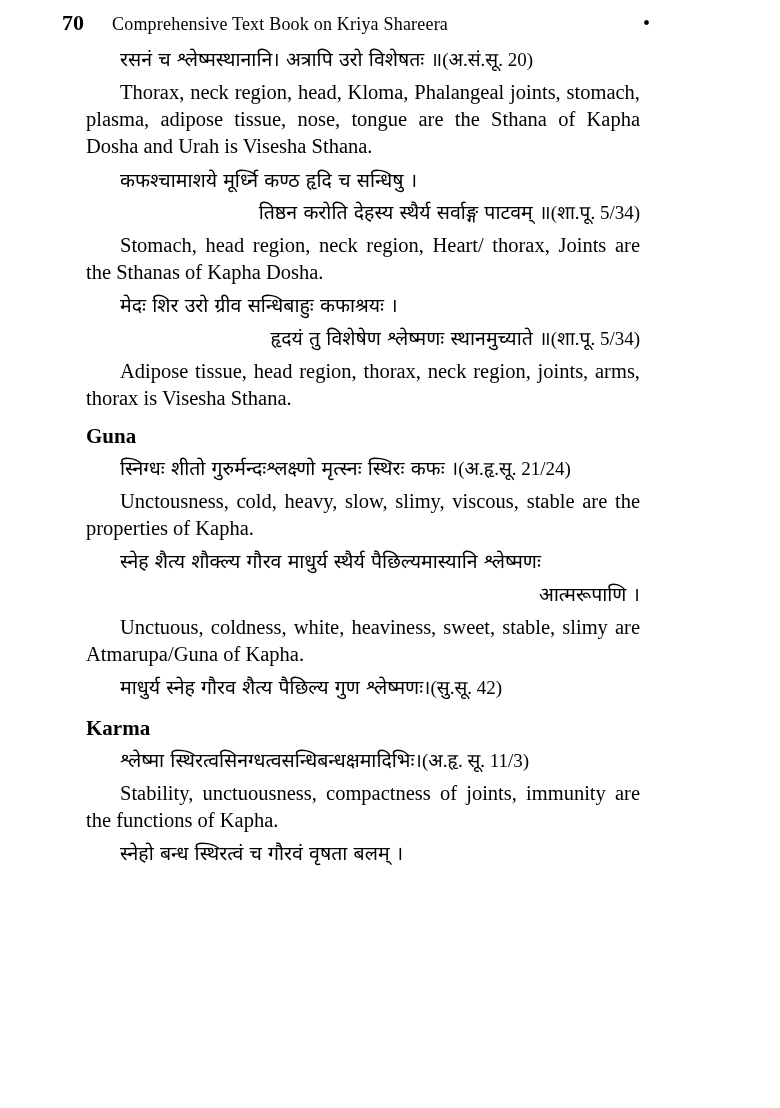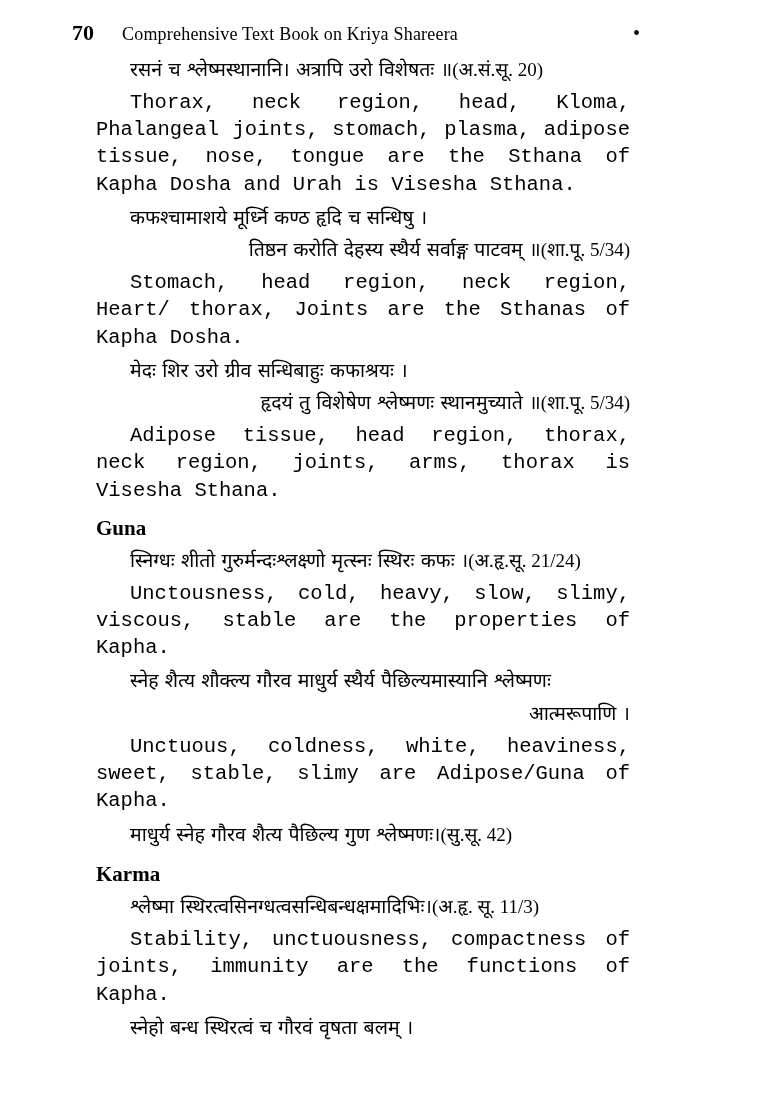--- a/index.html
+++ b/index.html
@@ -13,21 +13,21 @@
     font-family: "Liberation Serif", serif;
     color: #000000;
     position: relative;
     overflow: hidden;
   }
   .page {
     width: 696px;
     height: 1108px;
     position: relative;
     box-sizing: border-box;
-    padding: 10px;
+    padding: 0;
   }
   .header {
     display: flex;
     align-items: baseline;
     padding: 10px 46px 0 62px;
     height: 36px;
     box-sizing: border-box;
   }
   .header .page-number {
     font-size: 22px;
@@ -71,21 +71,21 @@
   .sanskrit .ref {
     font-family: "Liberation Serif", serif;
     font-size: 19px;
   }
   .translation {
     font-size: 20.5px;
     line-height: 1.33;
     text-indent: 34px;
     margin-bottom: 4px;
     text-align: justify;
-    font-family: Liberation Mono, monospace;
+    font-family: Liberation Serif, serif;
   }
   .section-heading {
     font-size: 21px;
     font-weight: 700;
     font-family: Liberation Serif, serif;
     margin: 12px 0 4px 0;
   }
   .blk {
     margin-bottom: 2px;
   }
@@ -133,21 +133,21 @@
         <span>स्निग्धः शीतो गुरुर्मन्दःश्लक्ष्णो मृत्स्नः स्थिरः कफः ।</span><span class="ref">(अ.हृ.सू. 21/24)</span>
       </p>
       <p class="translation">Unctousness, cold, heavy, slow, slimy, viscous, stable are the properties of Kapha.</p>
     </div>
 
     <div class="blk">
       <p class="sanskrit">स्नेह शैत्य शौक्ल्य गौरव माधुर्य स्थैर्य पैछिल्यमास्यानि श्लेष्मणः</p>
       <p class="sanskrit cont">
         <span>आत्मरूपाणि ।</span><span class="ref"></span>
       </p>
-      <p class="translation">Unctuous, coldness, white, heaviness, sweet, stable, slimy are Adipose/Guna of Kapha.</p>
+      <p class="translation">Unctuous, coldness, white, heaviness, sweet, stable, slimy are Atmarupa/Guna of Kapha.</p>
     </div>
 
     <div class="blk">
       <p class="sanskrit">
         <span>माधुर्य स्नेह गौरव शैत्य पैछिल्य गुण श्लेष्मणः।</span><span class="ref">(सु.सू. 42)</span>
       </p>
     </div>
 
     <h2 class="section-heading">Karma</h2>
 

